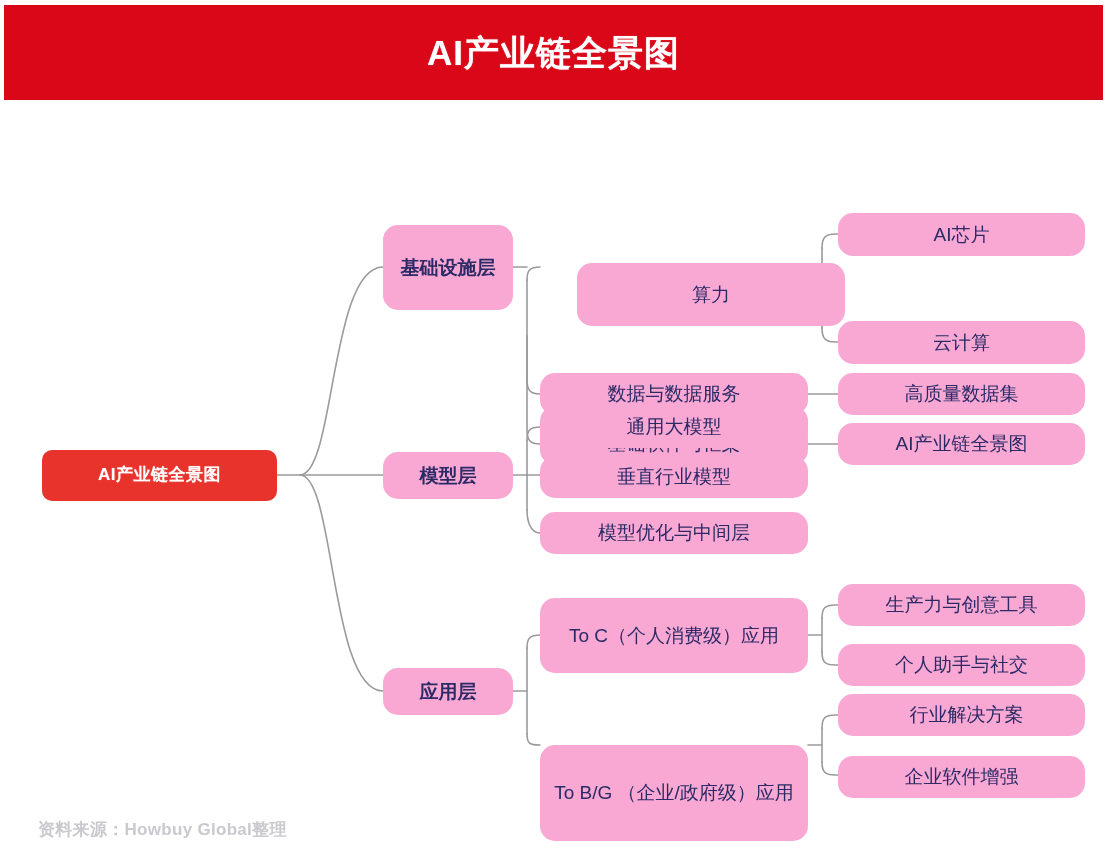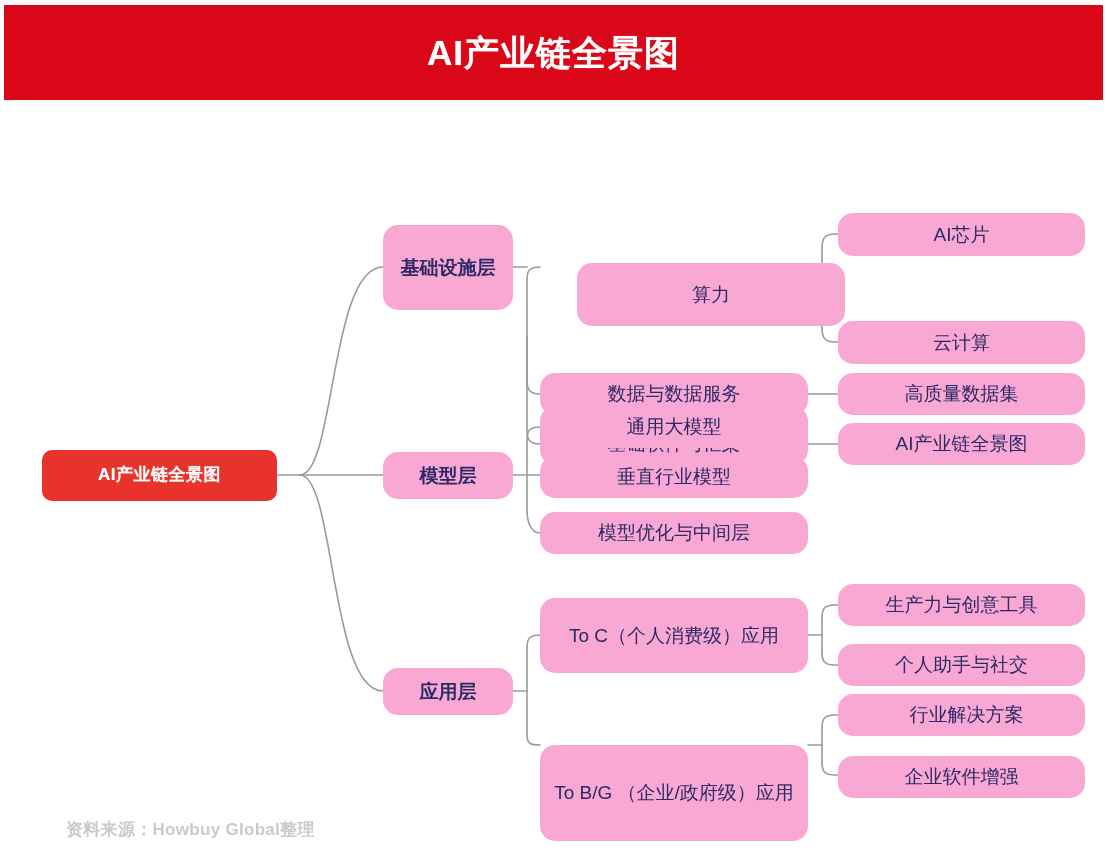--- a/index.html
+++ b/index.html
@@ -105,21 +105,20 @@
 
   
   #footer-source {
     position: absolute;
     left: 38px;
     top: 818px;
     font-size: 17px;
     font-weight: bold;
     color: #c9c9ce;
     letter-spacing: 0.3px;
-    margin-left: 28px;
   }
 </style>
 </head>
 <body>
 
 <div id="header-banner">
   <div id="header-title">AI产业链全景图</div>
 </div>
 
 <div id="mindmap">

